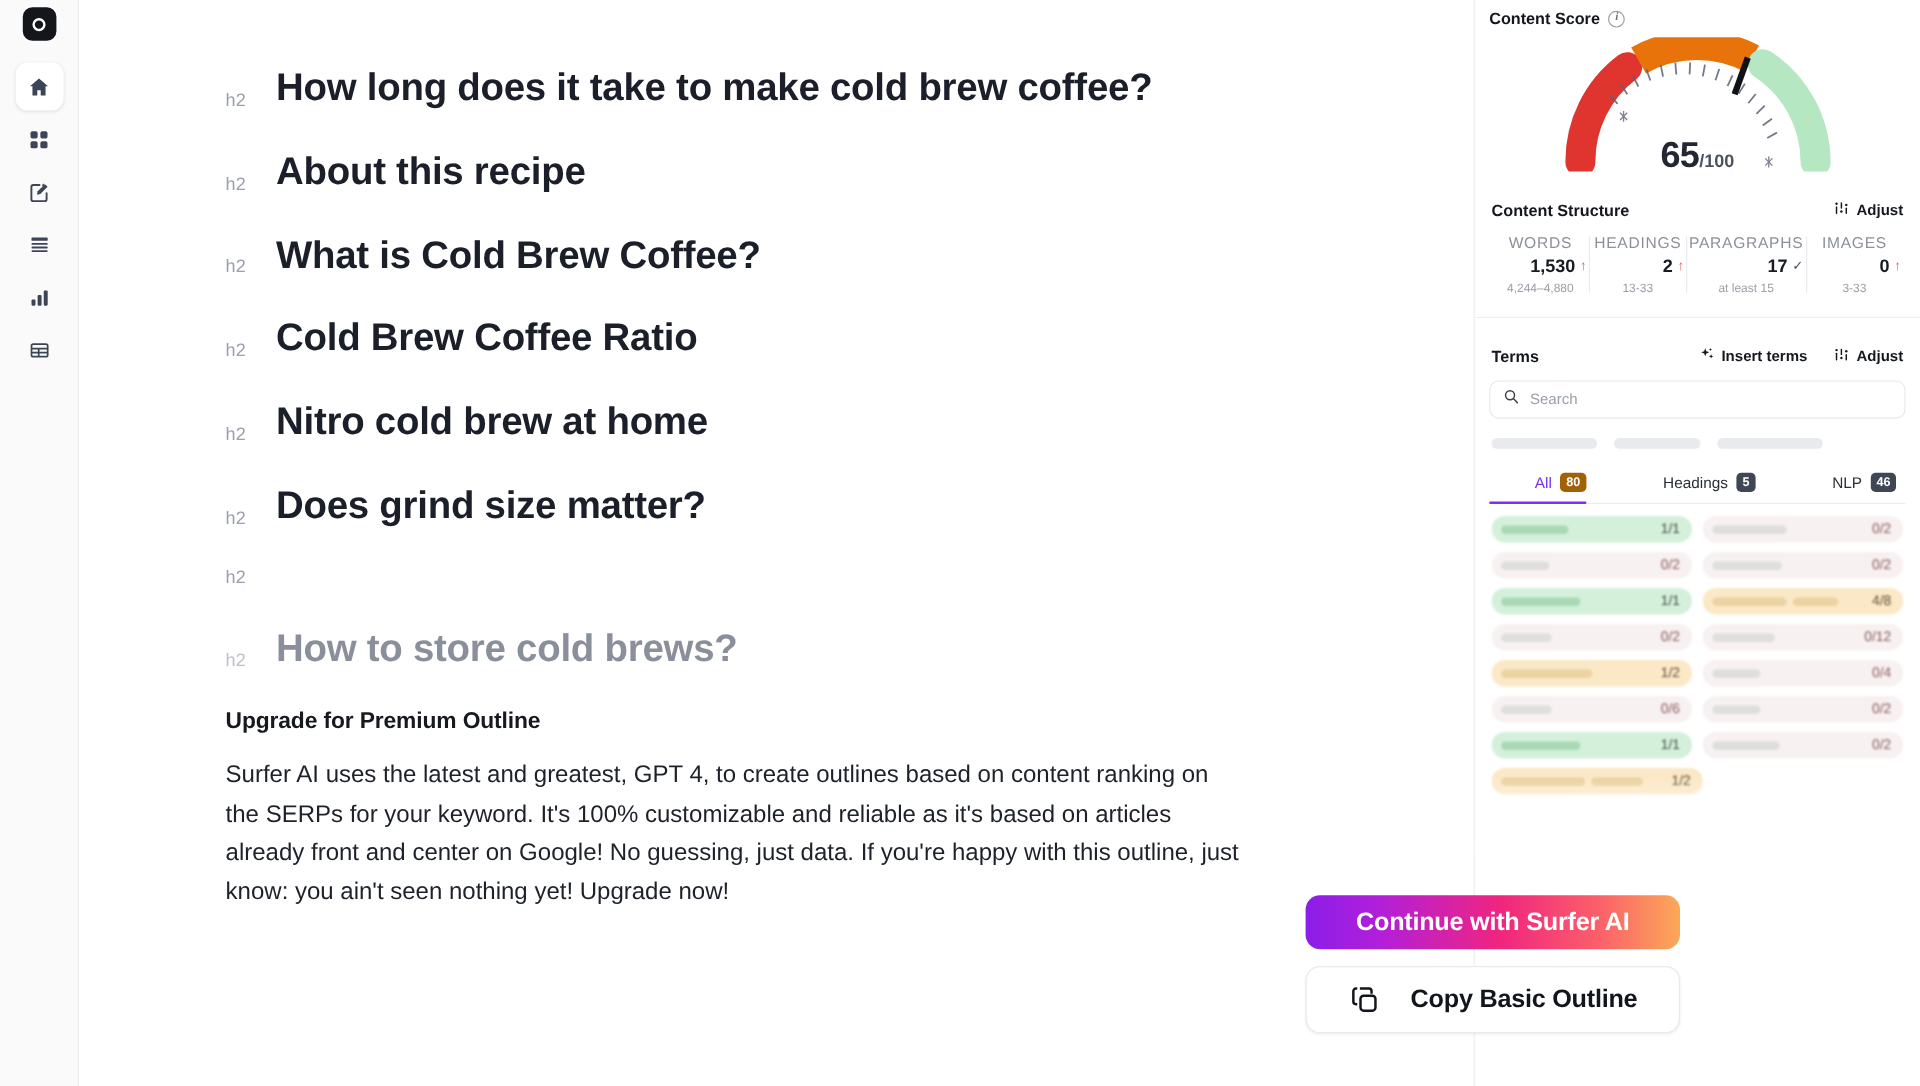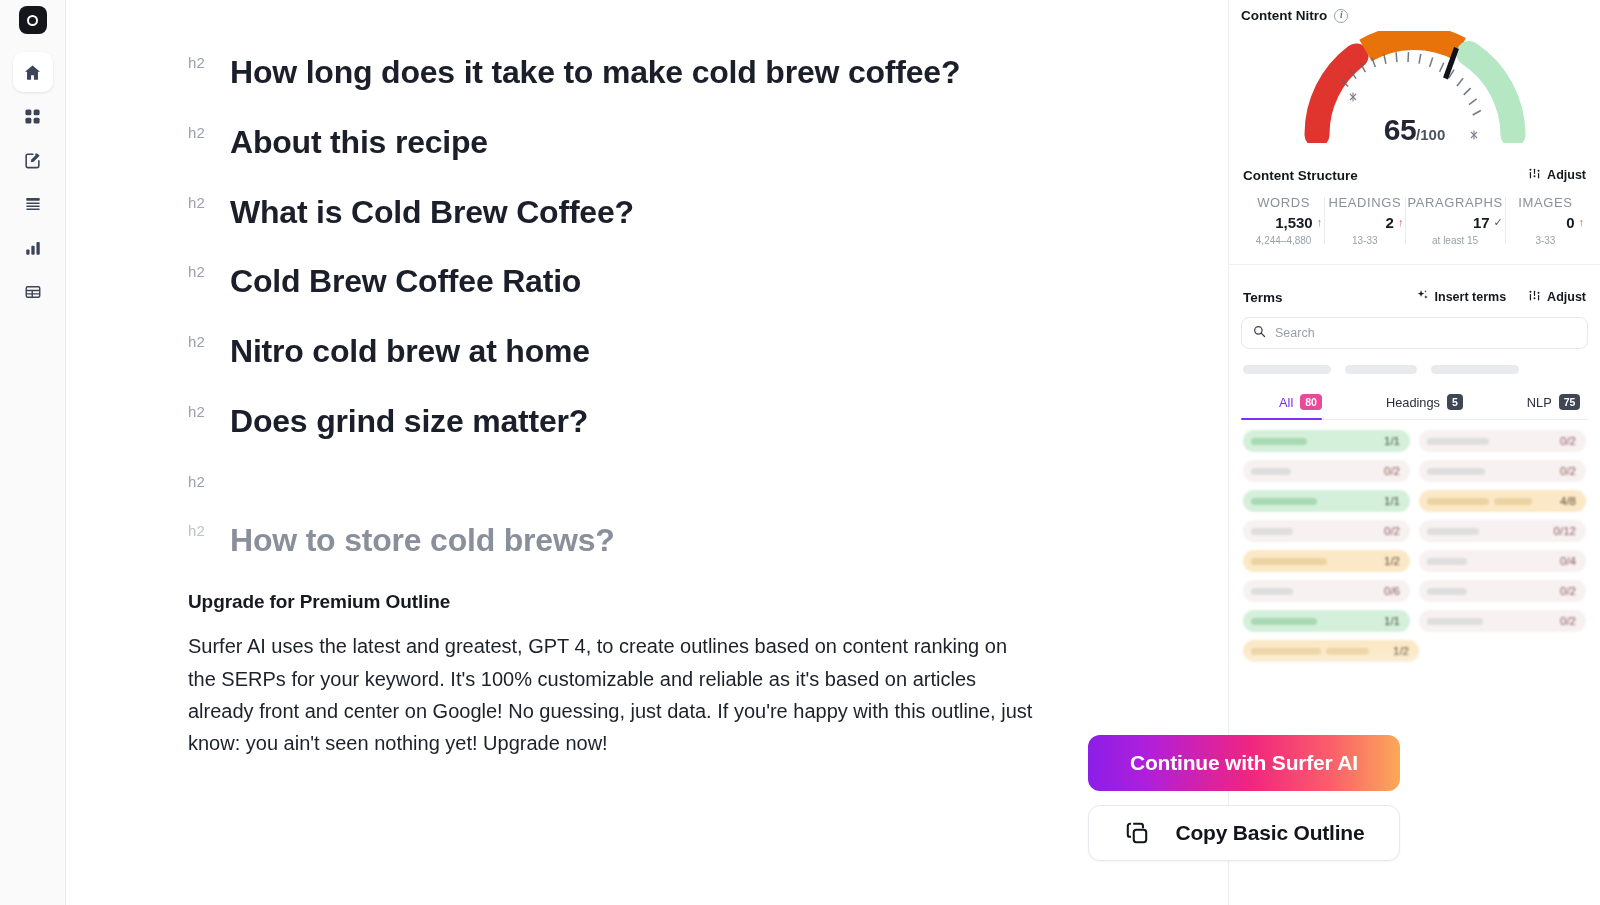--- a/index.html
+++ b/index.html
@@ -35,21 +35,21 @@
   }
   .rail-btn.active { background: #ffffff; box-shadow: 0 1px 3px rgba(20,22,28,.10); }
   .rail-btn svg { display: block; }
 
   
   .main {
     flex: 1 1 auto; height: 905px; position: relative;
     background: #ffffff; overflow: hidden;
   }
   .doc { padding: 54px 0 0 122px; }
-  .h-row { display: flex; align-items: flex-start; margin-bottom: 32px; }
+  .h-row { display: flex; align-items: flex-end; margin-bottom: 32px; }
   .h-tag {
     width: 42px; flex: 0 0 42px;
     font-size: 15px; color: #9aa0ae; font-weight: 400;
     letter-spacing: .2px;
   }
   .h-text {
     font-size: 32px; line-height: 1.18; font-weight: 700;
     color: #1b1f2a; letter-spacing: -.2px;
   }
   .h-row.muted .h-text { color: #8a8f9c; }
@@ -151,21 +151,21 @@
   .tab-label { font-size: 12.8px; font-weight: 400; color: #2a2e37; margin-left: 36px; }
   .tab.active .tab-label { color: #7b2ff7; font-weight: 400; }
   .tab.active::after {
     content: ""; position: absolute; left: -2px; right: 0; bottom: -1px;
     height: 2.5px; background: #7b2ff7; border-radius: 2px;
   }
   .badge {
     font-size: 10.5px; font-weight: 700; color: #ffffff;
     background: #3f4654; border-radius: 4px; padding: 1px 5px; line-height: 14px;
   }
-  .badge.purple { background: #ec4899; }
+  .badge.purple { background: #a16207; }
 
   .terms-grid { margin-top: 10px; padding: 0 2px; }
   .t-row { display: flex; gap: 9px; margin-bottom: 8px; align-items: center; }
   .pill {
     display: flex; align-items: center; justify-content: space-between;
     border-radius: 14px; height: 22px; padding: 0 10px 0 8px; flex: 1 1 0; min-width: 0;
   }
   .pill .bar { height: 7px; border-radius: 4px; background: rgba(120,120,130,.22); }
   .pill .bar2 { height: 7px; border-radius: 4px; background: rgba(120,120,130,.22); margin-left: 5px; }
   .pill .cnt { font-size: 11.5px; font-weight: 400; margin-left: 9px; white-space: nowrap; }
@@ -190,21 +190,21 @@
     position: absolute; left: 0; right: 0; top: 706px; bottom: 0;
     background: #ffffff;
   }
 
   
   .cta-zone {
     position: absolute; right: 200px; bottom: 44px;
     width: 312px; z-index: 20;
   }
   .btn-ai {
-    height: 56px; border-radius: 12px; border: 0; width: 100%;
+    height: 45px; border-radius: 12px; border: 0; width: 100%;
     background: linear-gradient(90deg, #8b1ee8 0%, #b21fd9 20%, #f0257f 52%, #fb5f6a 78%, #fba958 100%);
     color: #fff; font-size: 21px; font-weight: 700; letter-spacing: -.2px;
     font-family: "Liberation Sans", sans-serif; cursor: pointer;
     display: flex; align-items: center; justify-content: center;
   }
   .btn-copy {
     margin-top: 14px; height: 56px; border-radius: 12px; width: 100%;
     background: #fff; border: 1px solid #e7e9ee; cursor: pointer;
     display: flex; align-items: center; justify-content: center; gap: 26px;
     font-size: 21px; font-weight: 700; color: #12151b; letter-spacing: -.2px;
@@ -317,21 +317,21 @@
     <div class="promo">
       <div class="promo-title">Upgrade for Premium Outline</div>
       <p class="promo-body">Surfer AI uses the latest and greatest, GPT 4, to create outlines based on content ranking on the SERPs for your keyword. It's 100% customizable and reliable as it's based on articles already front and center on Google! No guessing, just data. If you're happy with this outline, just know: you ain't seen nothing yet! Upgrade now!</p>
     </div>
   </section>
 
   <aside class="panel">
     <div class="panel-inner">
 
       <div class="panel-head">
-        <span class="panel-title">Content Nitro</span>
+        <span class="panel-title">Content Score</span>
         <span class="info-ico">i</span>
       </div>
 
       <div class="gauge-wrap">
         <div class="gauge">
           <svg width="244" height="112" viewBox="0 0 244 112">
 
             <path d="M24 104 A98 98 0 0 1 63 25" stroke="#e0342f" stroke-width="25" fill="none" stroke-linecap="round"></path>
 
             <path d="M72.5 19.5 A98 98 0 0 1 167 18" stroke="#e8730a" stroke-width="25" fill="none"></path>
@@ -478,21 +478,21 @@
         <div class="tab active">
           <span class="tab-label">All</span>
           <span class="badge purple">80</span>
         </div>
         <div class="tab">
           <span class="tab-label">Headings</span>
           <span class="badge">5</span>
         </div>
         <div class="tab">
           <span class="tab-label">NLP</span>
-          <span class="badge">75</span>
+          <span class="badge">46</span>
         </div>
       </div>
 
       <div class="terms-grid blurwrap" id="terms-grid">
           <div class="t-row">
             <div class="pill green">
               <div style="display: flex; align-items: center; flex: 1 1 auto; min-width: 0px;">
                 <span class="bar" style="width: 56px;"></span>
               </div>
               <span class="cnt">1/1</span>

